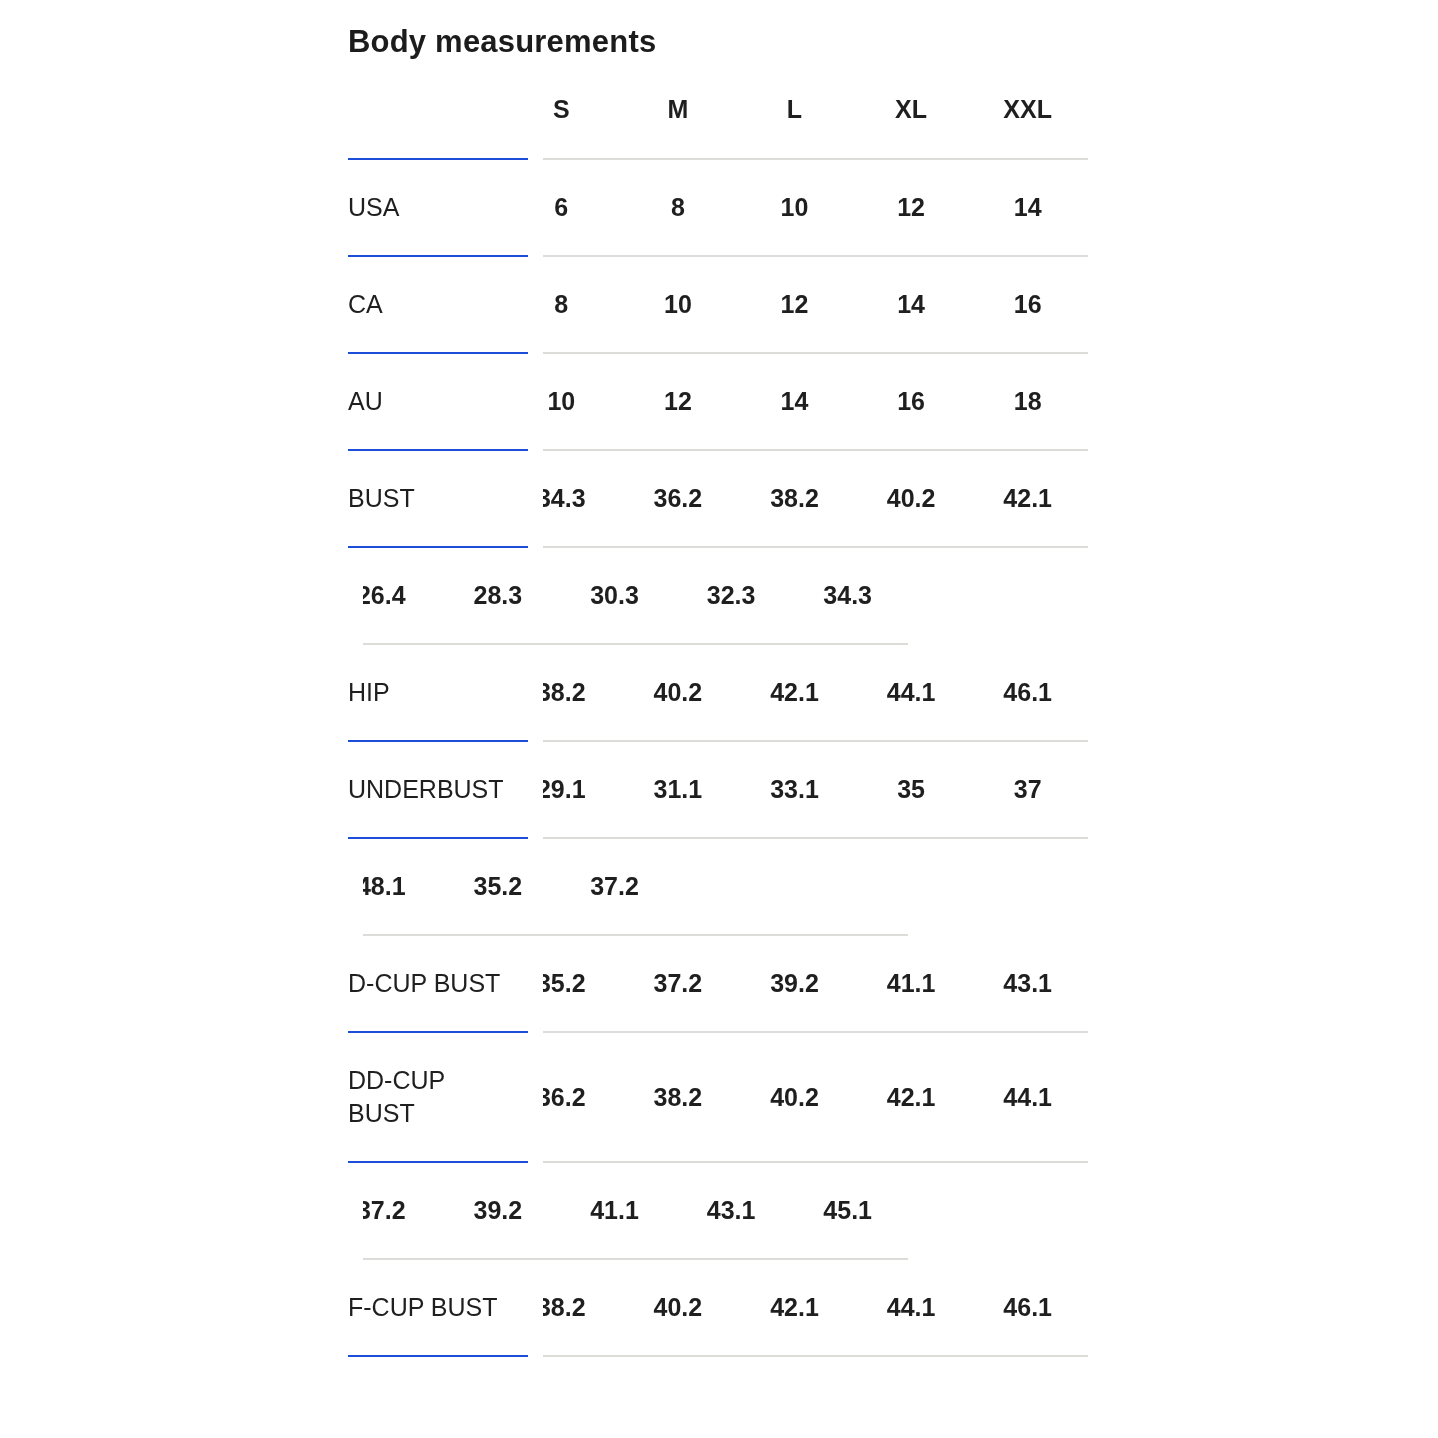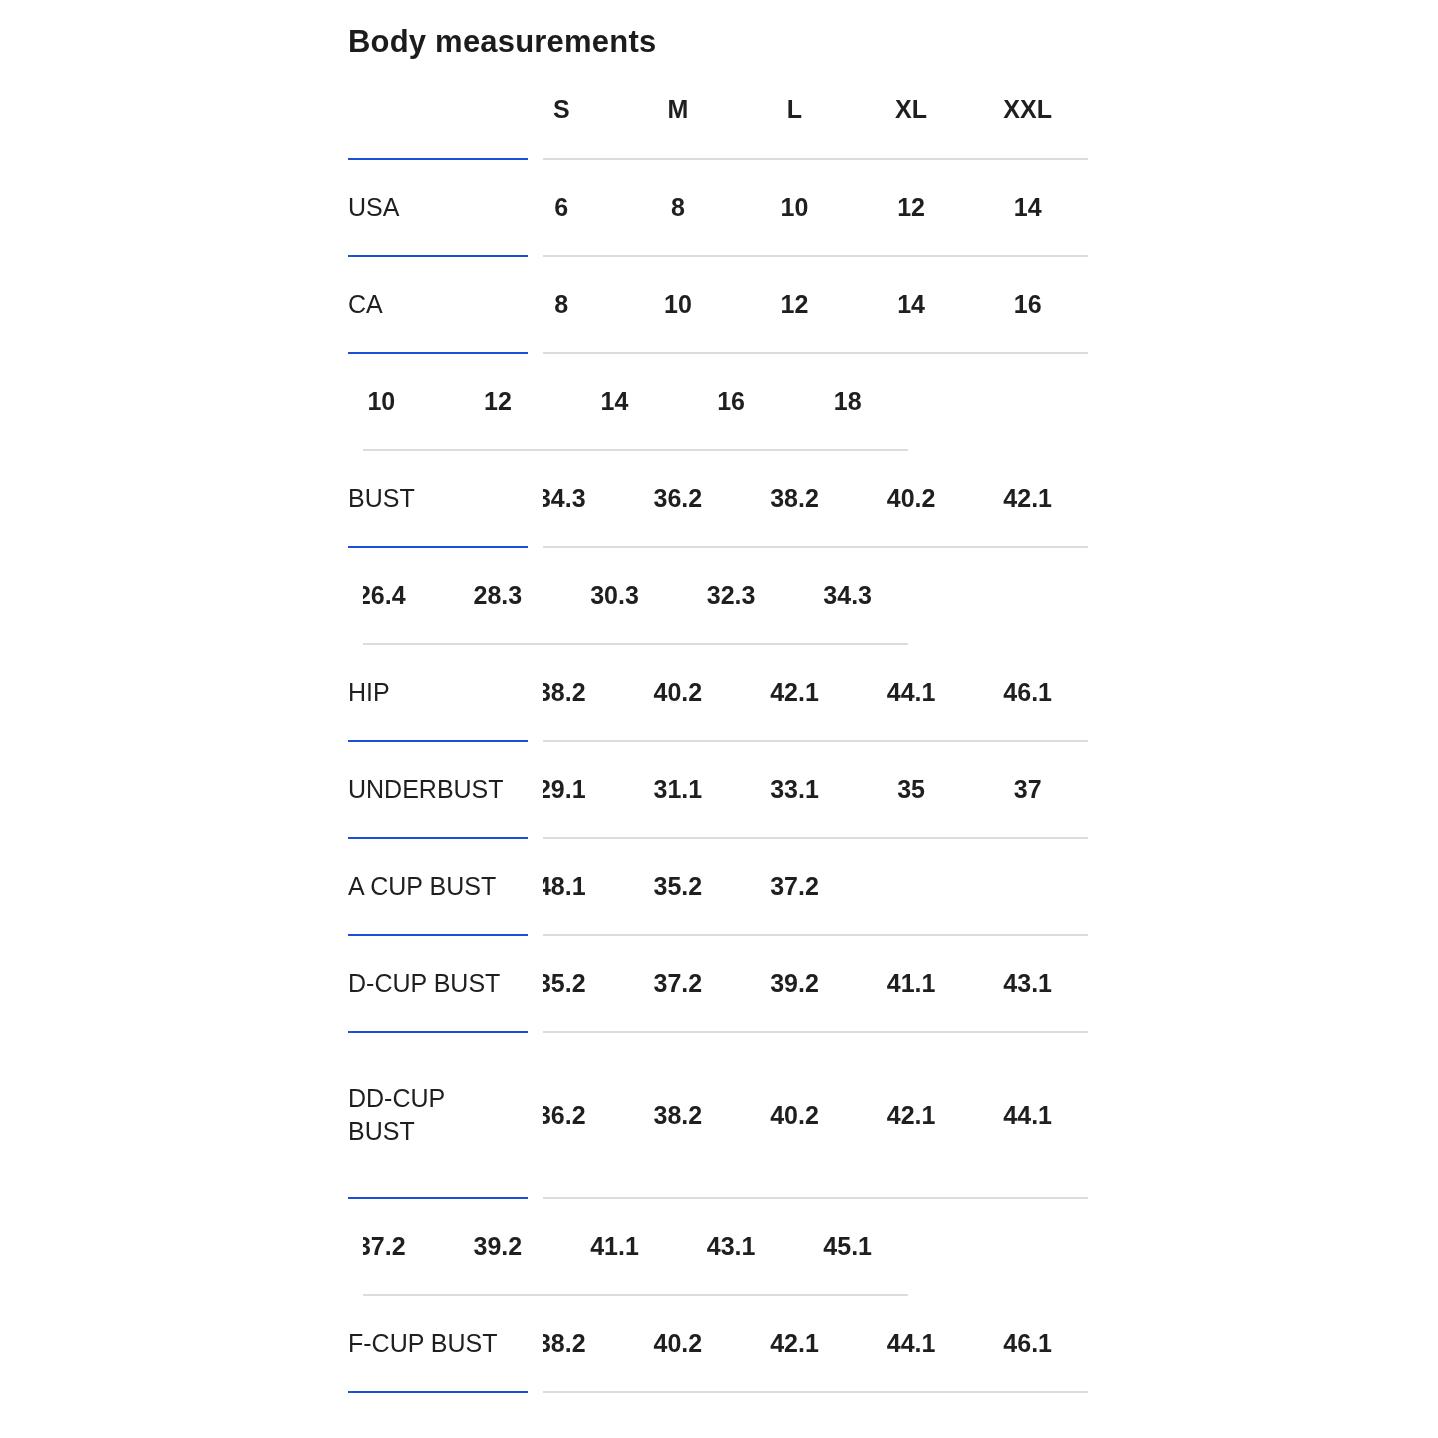--- a/index.html
+++ b/index.html
@@ -48,21 +48,21 @@
     padding: 0;
   }
   .unit-toggle .opt.active {
     background: #ffffff;
     border-radius: 27px 3px 3px 27px;
     color: #4ebddf;
   }
   .table { margin-top: 0; }
   .t-row { display: flex; height: 97px; }
   .t-row.header { height: 99px; }
-  .t-row.tall { height: 166px; }
+  .t-row.tall { height: 130px; }
   .label-cell {
     width: 180px;
     box-sizing: border-box;
     padding-right: 18px;
     display: flex;
     align-items: center;
     font-size: 25px;
     line-height: 33px;
     font-weight: 400;
     color: #1f1f1f;
@@ -138,20 +138,21 @@
         <div class="data-cell">8</div>
         <div class="data-cell">10</div>
         <div class="data-cell">12</div>
         <div class="data-cell">14</div>
         <div class="data-cell">16</div>
       </div>
     </div>
   </div>
 
   <div class="t-row">
+    <div class="label-cell">AU</div>
     <div class="col-gap"></div>
     <div class="data-clip">
       <div class="data-grid">
         <div class="data-cell">10</div>
         <div class="data-cell">12</div>
         <div class="data-cell">14</div>
         <div class="data-cell">16</div>
         <div class="data-cell">18</div>
       </div>
     </div>
@@ -206,21 +207,20 @@
         <div class="data-cell">29.1</div>
         <div class="data-cell">31.1</div>
         <div class="data-cell">33.1</div>
         <div class="data-cell">35</div>
         <div class="data-cell">37</div>
       </div>
     </div>
   </div>
 
   <div class="t-row">
-    <div class="label-cell">A CUP BUST</div>
     <div class="col-gap"></div>
     <div class="data-clip">
       <div class="data-grid">
         <div class="data-cell">48.1</div>
         <div class="data-cell">35.2</div>
         <div class="data-cell">37.2</div>
         <div class="data-cell"></div>
         <div class="data-cell"></div>
       </div>
     </div>

